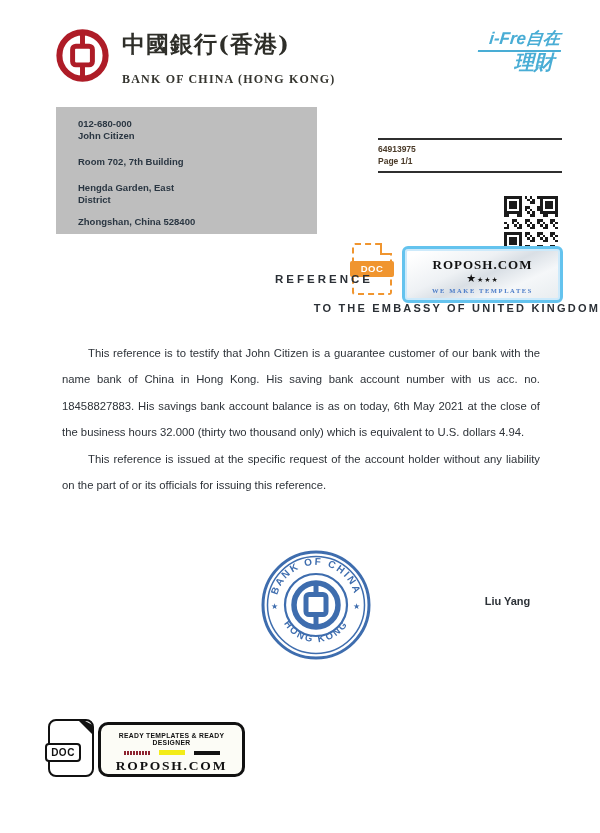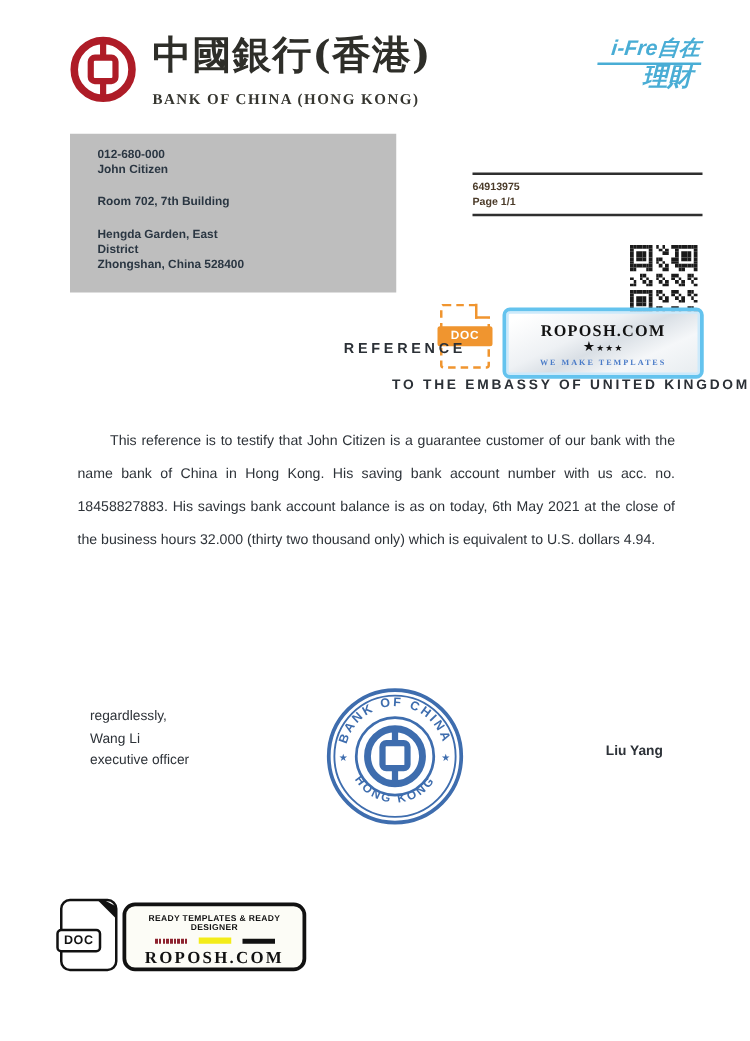--- a/index.html
+++ b/index.html
@@ -6,35 +6,35 @@
   html,body { background:#ffffff; }
   .page {
     position:relative; width:600px; height:833px; background:#ffffff;
     font-family:"Liberation Sans", sans-serif; overflow:hidden;
   }
 
   
   .logo-group { position:absolute; left:55px; top:28px; display:flex; align-items:flex-start; }
   .emblem { width:55px; height:55px; }
   .bank-names { margin-left:12px; padding-top:2px; }
-  .bank-cn { font-family:"DejaVu Serif", serif; font-size:31px; font-weight:bold; color:#2e2e29; letter-spacing:1px; line-height:28px; }
+  .bank-cn { font-family:"DejaVu Serif", serif; font-size:23px; font-weight:bold; color:#2e2e29; letter-spacing:1px; line-height:28px; }
   .bank-en { font-family:"Liberation Serif", serif; font-size:12px; font-weight:600; color:#35352f; letter-spacing:1.2px; margin-top:14px; }
 
   .ifre { position:absolute; right:38px; top:30px; text-align:right; color:#49ADD5; font-style:italic; font-weight:bold; line-height:18px; }
   .ifre-l1 { display:inline-block; font-size:17px; border-bottom:2.5px solid #49ADD5; padding:0 2px 2px 10px; transform:skewX(-6deg); }
   .ifre-l2 { font-size:20px; padding-right:8px; margin-top:1px; }
 
   
   .addr-box {
     position:absolute; left:56px; top:107px; width:261px; height:127px;
     background:#BEBEBE; padding:11px 10px 0 22px;
     color:#2A3642; font-size:9.5px; font-weight:bold; line-height:12px;
   }
   .addr-box .gap-lg { margin-top:14px; }
-  .addr-box .gap-md { }
+  .addr-box .gap-md { margin-top:10px; }
 
   
   .doc-info {
     position:absolute; left:378px; top:138px; width:184px;
     border-top:2px solid #2f2f2f; border-bottom:2px solid #2f2f2f;
     padding:4px 3px 4px 0; text-align:left;
     font-size:8.5px; font-weight:bold; color:#4A3A28; line-height:11.5px;
   }
 
   
@@ -597,27 +597,23 @@
     <div class="wm-title">ROPOSH.COM</div>
     <div class="wm-stars">★★★★</div>
     <div class="wm-tag">WE MAKE TEMPLATES</div>
   </div>
 
   <div class="h-ref">REFERENCE</div>
   <div class="h-emb">TO THE EMBASSY OF UNITED KINGDOM</div>
 
   <div class="body-text">
     <p>This reference is to testify that John Citizen is a guarantee customer of our bank with the name bank of China in Hong Kong. His saving bank account number with us acc. no. 18458827883. His savings bank account balance is as on today, 6th May 2021 at the close of the business hours 32.000 (thirty two thousand only) which is equivalent to U.S. dollars 4.94.</p>
-  </div>
-
-  <div class="sig-left">
-    <div>regardlessly,</div>
-    <div>Wang Li</div>
-    <div>executive officer</div>
-  </div>
+    <p>This reference is issued at the specific request of the account holder without any liability on the part of or its officials for issuing this reference.</p>
+  </div>
+
 
   <svg class="stamp" viewBox="0 0 112 112">
     <circle cx="56" cy="56" r="53" fill="none" stroke="#3E6DAE" stroke-width="3"></circle>
     <circle cx="56" cy="56" r="48.5" fill="none" stroke="#3E6DAE" stroke-width="1.5"></circle>
     <circle cx="56" cy="56" r="31" fill="none" stroke="#3E6DAE" stroke-width="2.2"></circle>
     <path id="arcTop" d="M 16,56 A 40,40 0 0 1 96,56" fill="none"></path>
     <path id="arcBottom" d="M 19,56 A 37,37 0 0 0 93,56" fill="none"></path>
     <text font-size="10" font-weight="bold" fill="#3E6DAE" letter-spacing="2" font-family="Liberation Sans, sans-serif">
       <textPath href="#arcTop" startOffset="50%" text-anchor="middle">BANK OF CHINA</textPath>
     </text>

